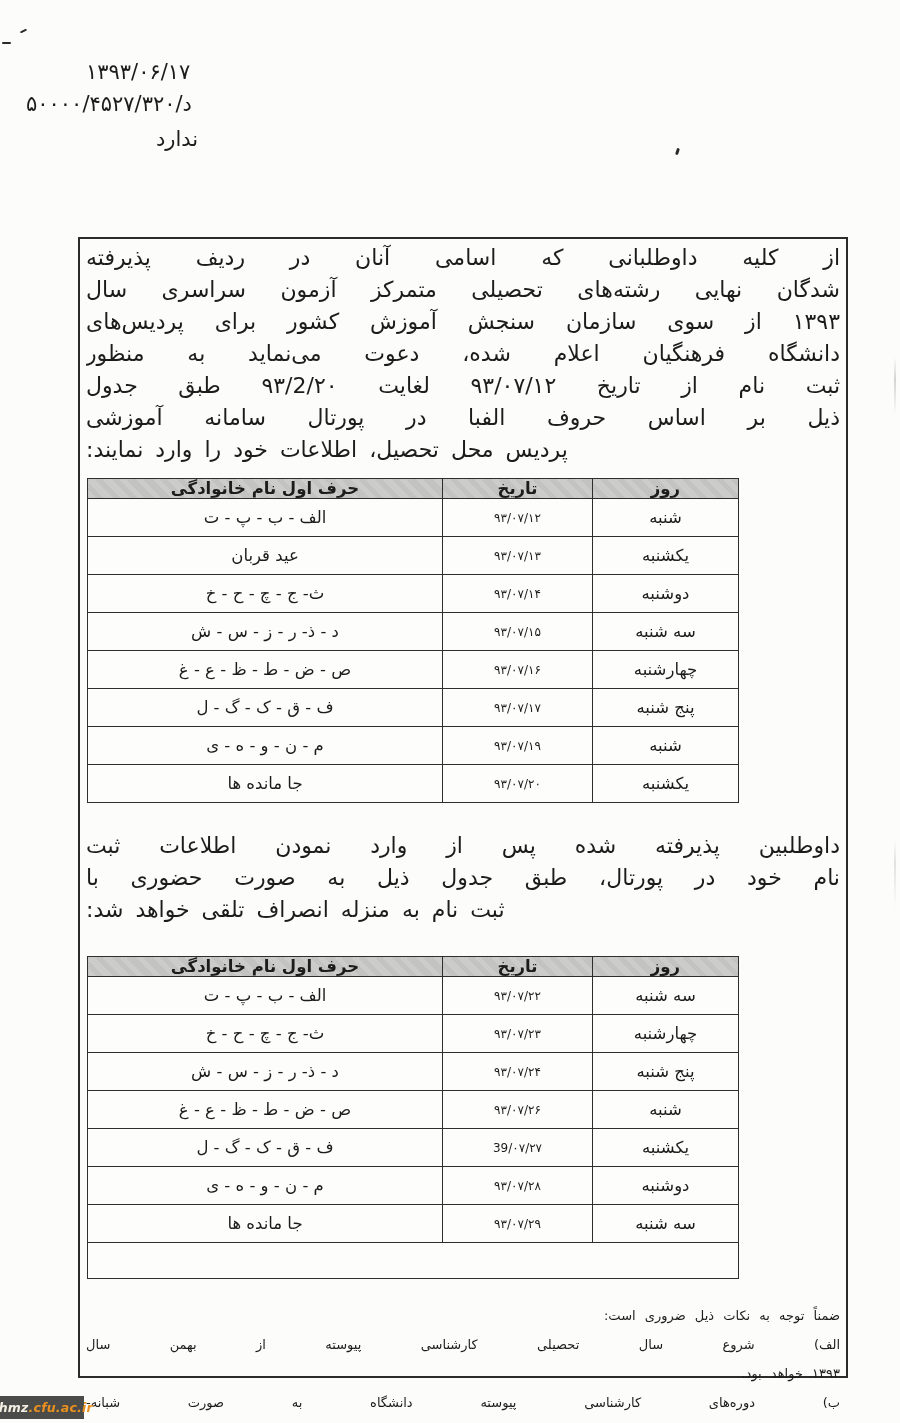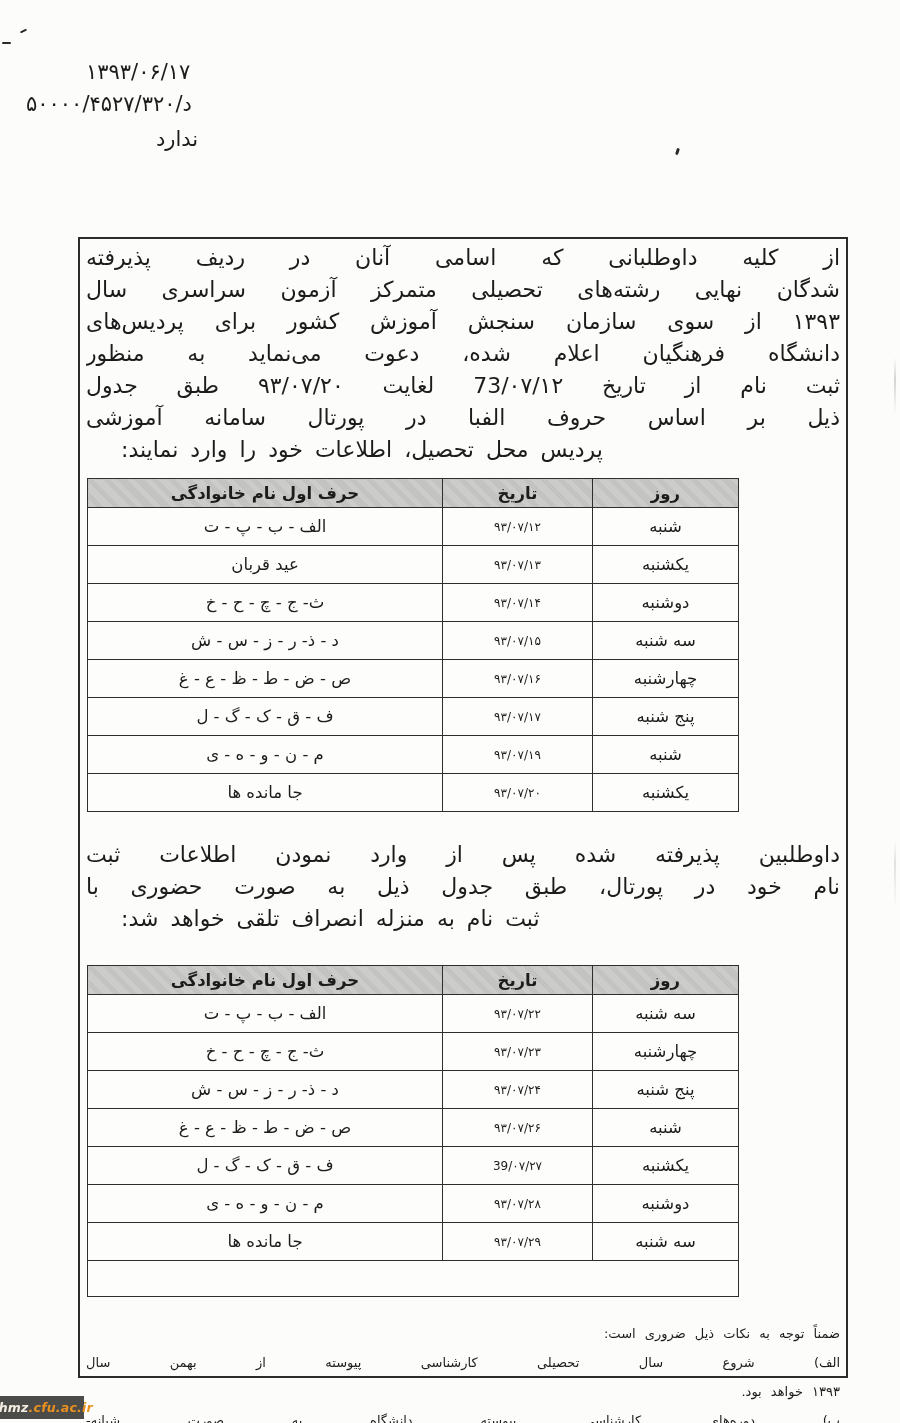--- a/index.html
+++ b/index.html
@@ -29,21 +29,21 @@
     left: 78px; top: 237px;
     width: 770px; height: 1141px;
     border: 2px solid #2b2b2b;
     direction: rtl;
   }
   .para { padding: 0 6px; font-size: 22px; word-spacing: 5px; }
   .para .tline {
     line-height: 32px; height: 32px; white-space: nowrap;
     text-align: justify; text-align-last: justify; overflow: hidden;
   }
-  .para .tline:last-child { text-align: center; text-align-last: left; white-space: normal; margin-left: 35px; }
+  .para .tline:last-child { text-align: center; text-align-last: left; white-space: normal; }
   .para-1 { padding-top: 3px; }
   .para-2 { margin-top: 27px; }
 
   
   .notes { margin-top: 22px; padding: 0 6px; font-size: 13px; word-spacing: 5px; }
   .notes .tline {
     line-height: 29px; height: 29px; white-space: nowrap;
     text-align: justify; text-align-last: justify; overflow: hidden;
   }
   .notes .tline:nth-child(1) { text-align: right; text-align-last: right; padding-left: 230px; }
@@ -64,21 +64,21 @@
   .sched-table col.c-day     { width: 146px; }
   .sched-table col.c-date    { width: 150px; }
   .sched-table col.c-letters { width: 355px; }
   .sched-table th, .sched-table td {
     border: 1.5px solid #2e2e2e;
     text-align: center; vertical-align: middle;
     height: 38px; padding: 0 4px;
     white-space: nowrap; overflow: hidden;
   }
   .sched-table th {
-    height: 29px;
+    height: 20px;
     font-weight: bold;
     background: #c6c6c4;
     background-image: repeating-linear-gradient(45deg, rgba(255,255,255,.25) 0 1px, rgba(0,0,0,.06) 1px 2px);
     letter-spacing: 0;
   }
   .sched-table td.date-cell { font-size: 12px; }
   .sched-table tr.empty-row td { height: 36px; }
 
   
   .watermark {
@@ -112,21 +112,21 @@
   <div class="lh-field lh-ref">د/۵۰۰۰۰/۴۵۲۷/۳۲۰</div>
   <div class="lh-field lh-attach">ندارد</div>
 
   <div class="main-box">
 
     <div class="para para-1">
         <div class="tline">از کلیه داوطلبانی که اسامی آنان در ردیف پذیرفته</div>
         <div class="tline">شدگان نهایی رشته‌های تحصیلی متمرکز آزمون سراسری سال</div>
         <div class="tline">۱۳۹۳ از سوی سازمان سنجش آموزش کشور برای پردیس‌های</div>
         <div class="tline">دانشگاه فرهنگیان اعلام شده، دعوت می‌نماید به منظور</div>
-        <div class="tline">ثبت نام از تاریخ 73/۰۷/۱۲ لغایت ۹۳/۰۷/۲۰ طبق جدول</div>
+        <div class="tline">ثبت نام از تاریخ ۹۳/۰۷/۱۲ لغایت ۹۳/2/۲۰ طبق جدول</div>
         <div class="tline">ذیل بر اساس حروف الفبا در پورتال سامانه آموزشی</div>
         <div class="tline">پردیس محل تحصیل، اطلاعات خود را وارد نمایند:</div>
       </div>
 
     <table class="sched-table t1">
       <colgroup>
           <col class="c-day">
           <col class="c-date">
           <col class="c-letters">
         </colgroup>

